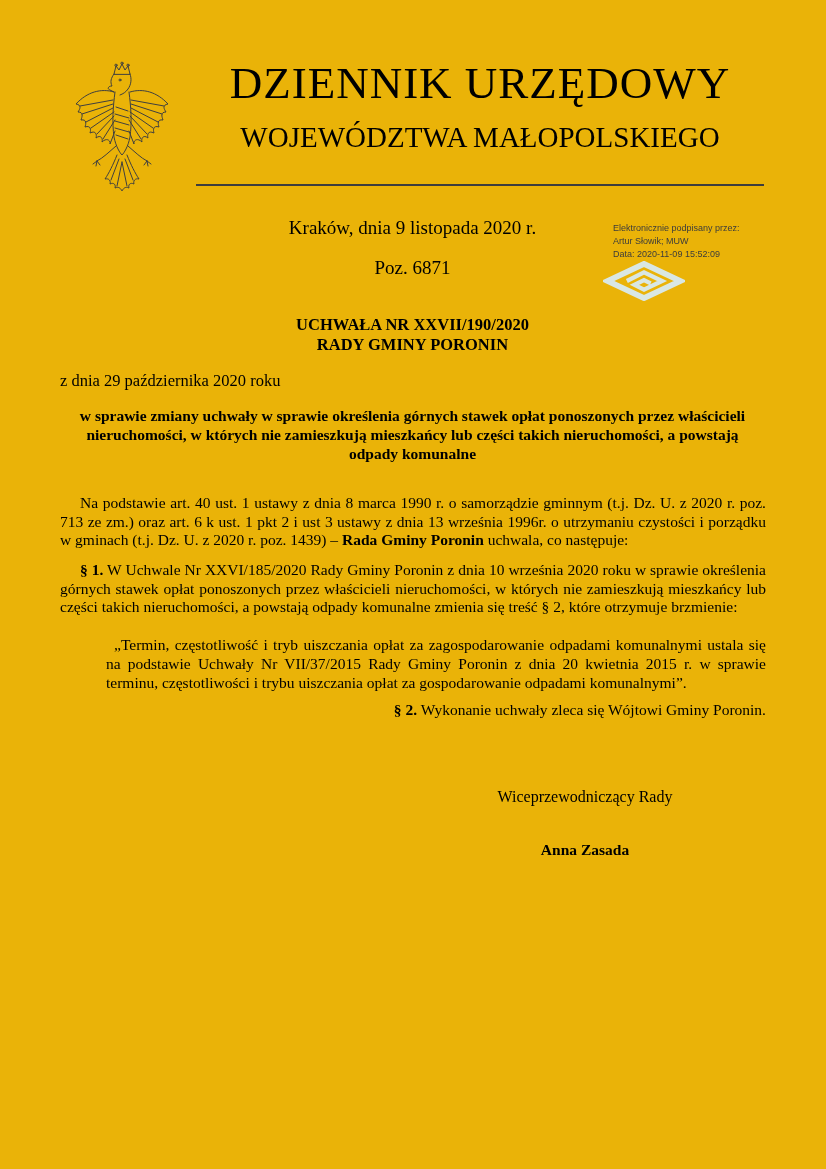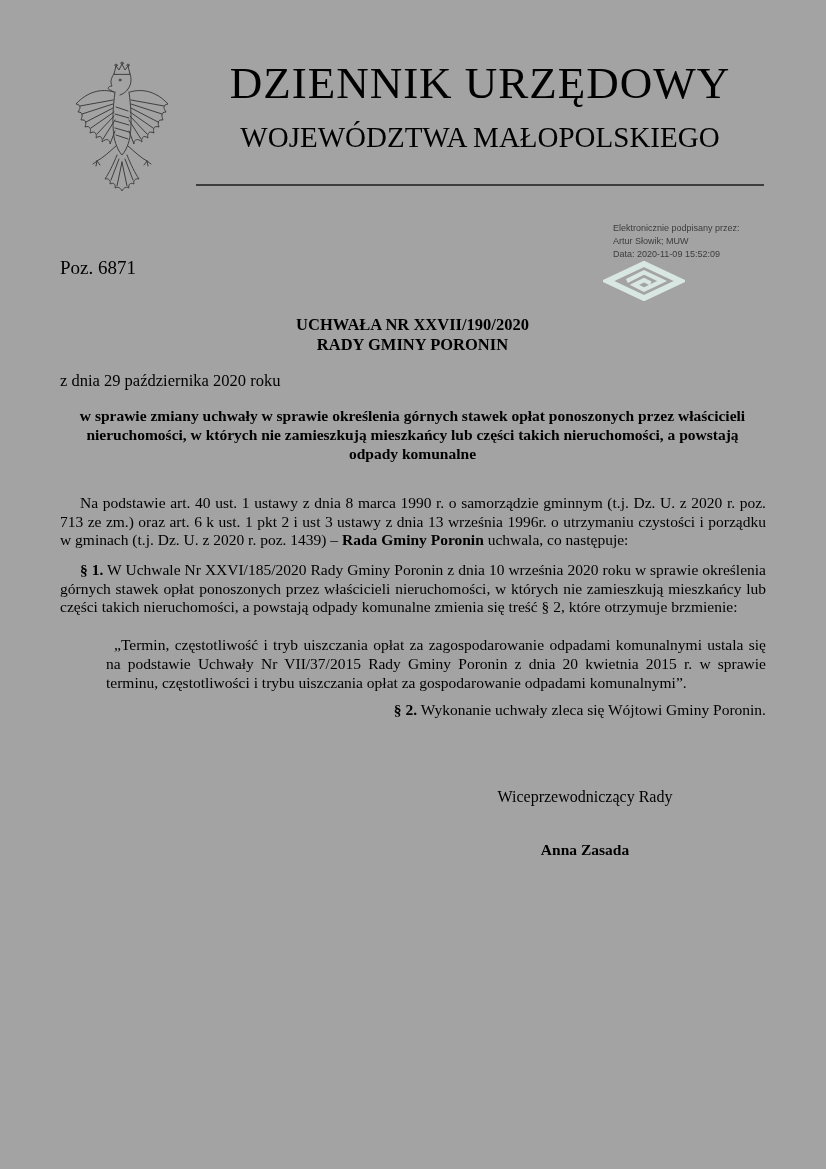--- a/index.html
+++ b/index.html
@@ -1,38 +1,38 @@
 <!DOCTYPE html>
 <html lang="pl"><head>
 <meta charset="utf-8">
 <style>
   html,body{margin:0;padding:0;background:#888;}
   .page{
     position:relative;
     width:826px;height:1169px;
-    background:#a3a3a3;
+    background:#eab308;
     margin:0 auto;
     font-family:"Liberation Serif", serif;
     color:#000;
     overflow:hidden;
   }
   .abs{position:absolute;}
 
   
   .emblem{left:67px;top:61px;width:110px;height:135px;}
   .masthead{left:190px;top:0;width:580px;text-align:center;}
   .mast-title{position:absolute;left:0;top:57px;width:580px;
     font-size:45px;letter-spacing:1px;white-space:nowrap;}
   .mast-sub{position:absolute;left:0;top:121px;width:580px;
     font-size:29px;white-space:nowrap;}
   .mast-rule{left:196px;top:184px;width:568px;height:2px;background:#3d3d3d;}
 
   
   .place-date{left:60px;top:217px;width:705px;text-align:center;font-size:19px;}
-  .poz{left:60px;top:257px;width:705px;text-align:left;font-size:19px;}
+  .poz{left:60px;top:257px;width:705px;text-align:center;font-size:19px;}
 
   
   .esign{left:601px;top:222px;width:185px;
     font-family:"Liberation Sans", sans-serif;
     font-size:9px;line-height:13px;color:#3c3c3c;margin-left:12px;}
   .esign-logo{left:603px;top:261px;width:82px;height:40px;}
 
   
   .res-title{left:60px;top:315px;width:705px;text-align:center;
     font-weight:bold;font-size:16.5px;line-height:19.5px;}
@@ -110,20 +110,21 @@
       </g>
     </svg>
   </div>
 
   <div class="abs masthead">
     <div class="mast-title">DZIENNIK URZĘDOWY</div>
     <div class="mast-sub">WOJEWÓDZTWA MAŁOPOLSKIEGO</div>
   </div>
   <div class="abs mast-rule"></div>
 
+  <div class="abs place-date">Kraków, dnia 9 listopada 2020 r.</div>
   <div class="abs poz">Poz. 6871</div>
 
   <div class="abs esign">
     <div>Elektronicznie podpisany przez:</div>
     <div>Artur Słowik; MUW</div>
     <div>Data: 2020-11-09 15:52:09</div>
   </div>
   <div class="abs esign-logo">
     <svg width="82" height="40" viewBox="0 0 84 42" xmlns="http://www.w3.org/2000/svg">
       <g fill="none" stroke="#d9e7e3" stroke-linejoin="miter">

